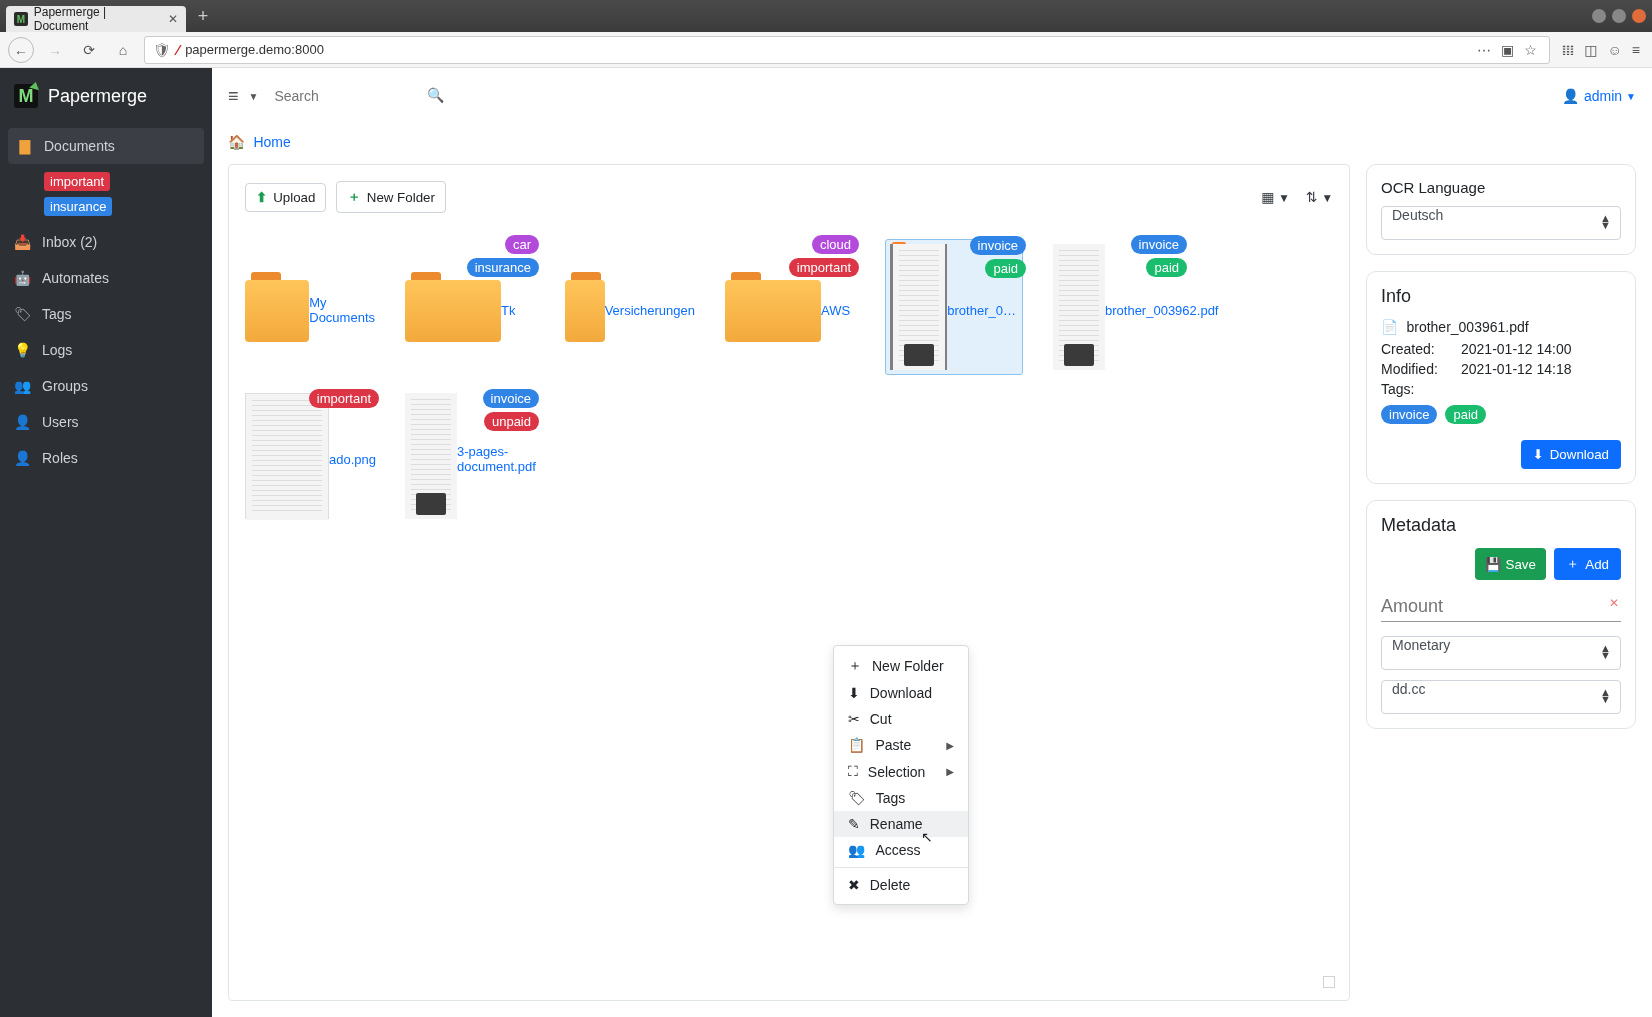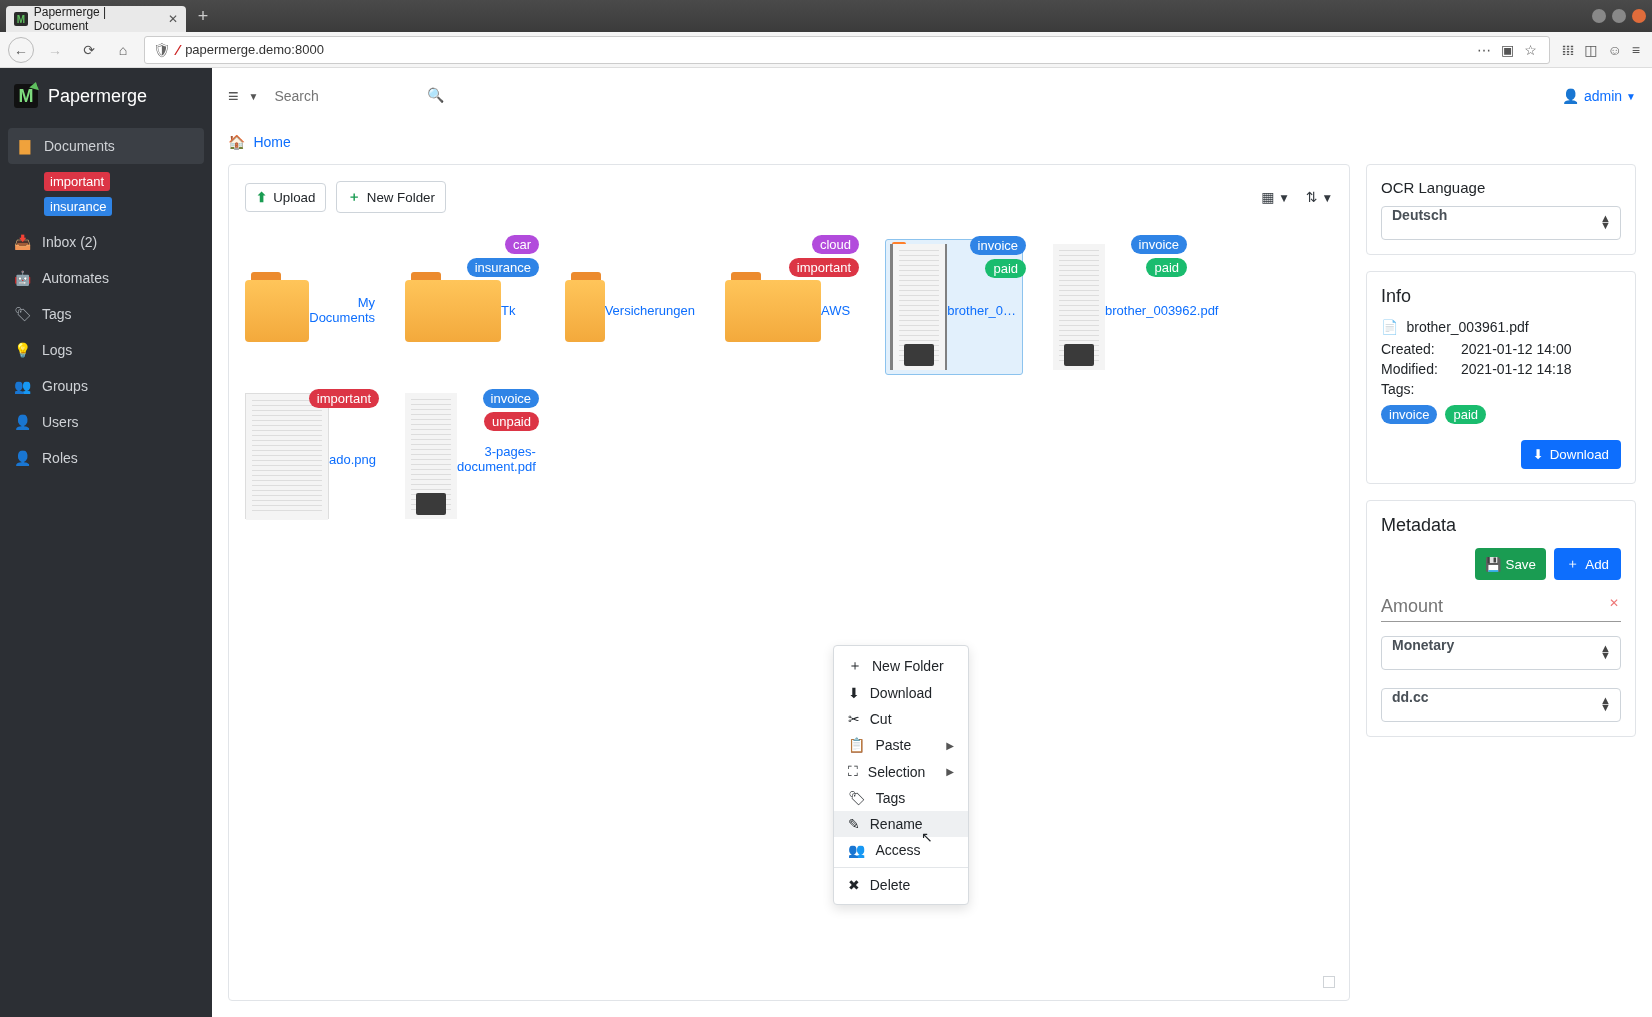--- a/index.html
+++ b/index.html
@@ -53,21 +53,21 @@
 
 .content-row{display:flex;gap:16px;padding:0 16px 16px;flex:1;min-height:0;}
 .files-panel{flex:1;border:1px solid #e1e4e8;border-radius:4px;padding:16px;position:relative;}
 .panel-toolbar{display:flex;align-items:center;gap:10px;}
 .wbtn{border:1px solid #ced4da;background:#fff;padding:6px 10px;border-radius:4px;display:flex;align-items:center;gap:6px;cursor:pointer;color:#212529;}
 .wbtn .gre{color:#1a9c52;font-weight:bold;}
 .view-ctrls{margin-left:auto;display:flex;gap:16px;color:#343a40;}
 
 .grid{display:flex;flex-wrap:wrap;gap:18px 30px;padding-top:26px;}
 .item{width:130px;display:flex;flex-direction:row;align-items:center;position:relative;}
-.item .lbl{color:#0d6efd;font-size:13px;text-align:right;margin-top:6px;}
+.item .lbl{color:#0d6efd;font-size:13px;text-align:left;margin-top:6px;}
 .item.sel{background:#e2f0fc;border:1px solid #8cc3ee;border-radius:3px;padding:4px;width:138px;}
 .item .chk{position:absolute;top:2px;left:6px;width:14px;height:14px;background:#ff7f2a;border-radius:2px;display:flex;align-items:center;justify-content:center;color:#fff;font-size:10px;}
 .folder{width:96px;height:70px;position:relative;}
 .folder:before{content:"";position:absolute;top:0;left:6px;width:30px;height:14px;background:#ec8b2e;border-radius:3px 3px 0 0;}
 .folder:after{content:"";position:absolute;top:8px;left:0;right:0;bottom:0;background:linear-gradient(#ffc55a,#f3a93c);border-radius:4px;}
 .doc{width:92px;height:126px;background:#808080;position:relative;display:flex;justify-content:center;}
 .doc .page{width:52px;height:126px;background:#f4f4f4;position:relative;overflow:hidden;}
 .doc .page:before{content:"";position:absolute;inset:6px;background:repeating-linear-gradient(#ddd,#ddd 1px,transparent 1px,transparent 5px);}
 .doc.wide .page{width:86px;}
 .doc .bot{position:absolute;bottom:4px;left:50%;transform:translateX(-50%);width:30px;height:22px;background:#3a3a3a;border-radius:2px;}
@@ -78,24 +78,24 @@
 
 .ctx{position:absolute;left:604px;top:480px;width:136px;background:#fff;border:1px solid #d7dbdf;border-radius:4px;box-shadow:0 4px 12px rgba(0,0,0,.12);padding:6px 0;z-index:50;}
 .ctx .ci{display:flex;align-items:center;gap:10px;padding:5px 14px;cursor:pointer;color:#212529;}
 .ctx .ci.hov{background:#eef0f2;}
 .ctx .sep{height:1px;background:#e3e6e9;margin:4px 0;}
 .ctx .ar{margin-left:auto;font-size:10px;color:#555;}
 .cursor-img{position:absolute;left:692px;top:664px;font-size:14px;z-index:60;pointer-events:none;}
 
 
 .right-col{width:270px;display:flex;flex-direction:column;gap:16px;}
-.card{border:1px solid #e1e4e8;border-radius:4px;padding:14px;}
+.card{border:1px solid #e1e4e8;border-radius:10px;padding:14px;}
 .card h5{font-size:15px;font-weight:500;margin-bottom:10px;}
 .card h4{font-size:18px;font-weight:500;margin-bottom:12px;}
-.sel-wrap{position:relative;font-weight:bold;}
+.sel-wrap{position:relative;}
 .sel-wrap select,.sel-wrap .fake-sel{width:100%;height:34px;border:1px solid #ced4da;border-radius:4px;padding:0 26px 0 10px;appearance:none;background:#fff;font-size:14px;color:#495057;}
 .sel-wrap .car{position:absolute;right:10px;top:9px;font-size:11px;color:#444;pointer-events:none;display:flex;flex-direction:column;line-height:7px;}
 .kv{display:flex;gap:10px;margin:4px 0;font-size:14px;}
 .kv .k{width:70px;color:#212529;}
 .file-icn{color:#0d6efd;}
 .btn-prim{background:#0d6efd;color:#fff;border:none;padding:7px 12px;border-radius:4px;display:inline-flex;align-items:center;gap:6px;cursor:pointer;}
 .btn-suc{background:#1a9c52;color:#fff;border:none;padding:7px 10px;border-radius:4px;display:inline-flex;align-items:center;gap:4px;cursor:pointer;}
 .meta-row{display:flex;gap:8px;justify-content:flex-end;margin-bottom:12px;}
 .meta-field{border:none;border-bottom:1px solid #999;width:100%;padding:4px 0;margin-bottom:14px;font-size:18px;color:#6c757d;outline:none;}
 .meta-x{color:#e77; position:absolute; right:2px; top:4px; font-size:12px;}
@@ -387,21 +387,21 @@
               </button>
             <button class="btn-prim">
                 <span>＋</span>
                 <span>Add</span>
               </button>
           </div>
           <div class="meta-field-wrap">
             <input class="meta-field" placeholder="Amount" style="">
             <span class="meta-x">✕</span>
           </div>
-          <div class="sel-wrap" style="margin-bottom:18px">
+          <div class="sel-wrap" style="margin-bottom:10px">
             <div class="fake-sel">Monetary</div>
             <span class="car">▲<br>▼</span>
           </div>
           <div class="sel-wrap">
             <div class="fake-sel">dd.cc</div>
             <span class="car">▲<br>▼</span>
           </div>
         </div>
       </aside>
     </div>

